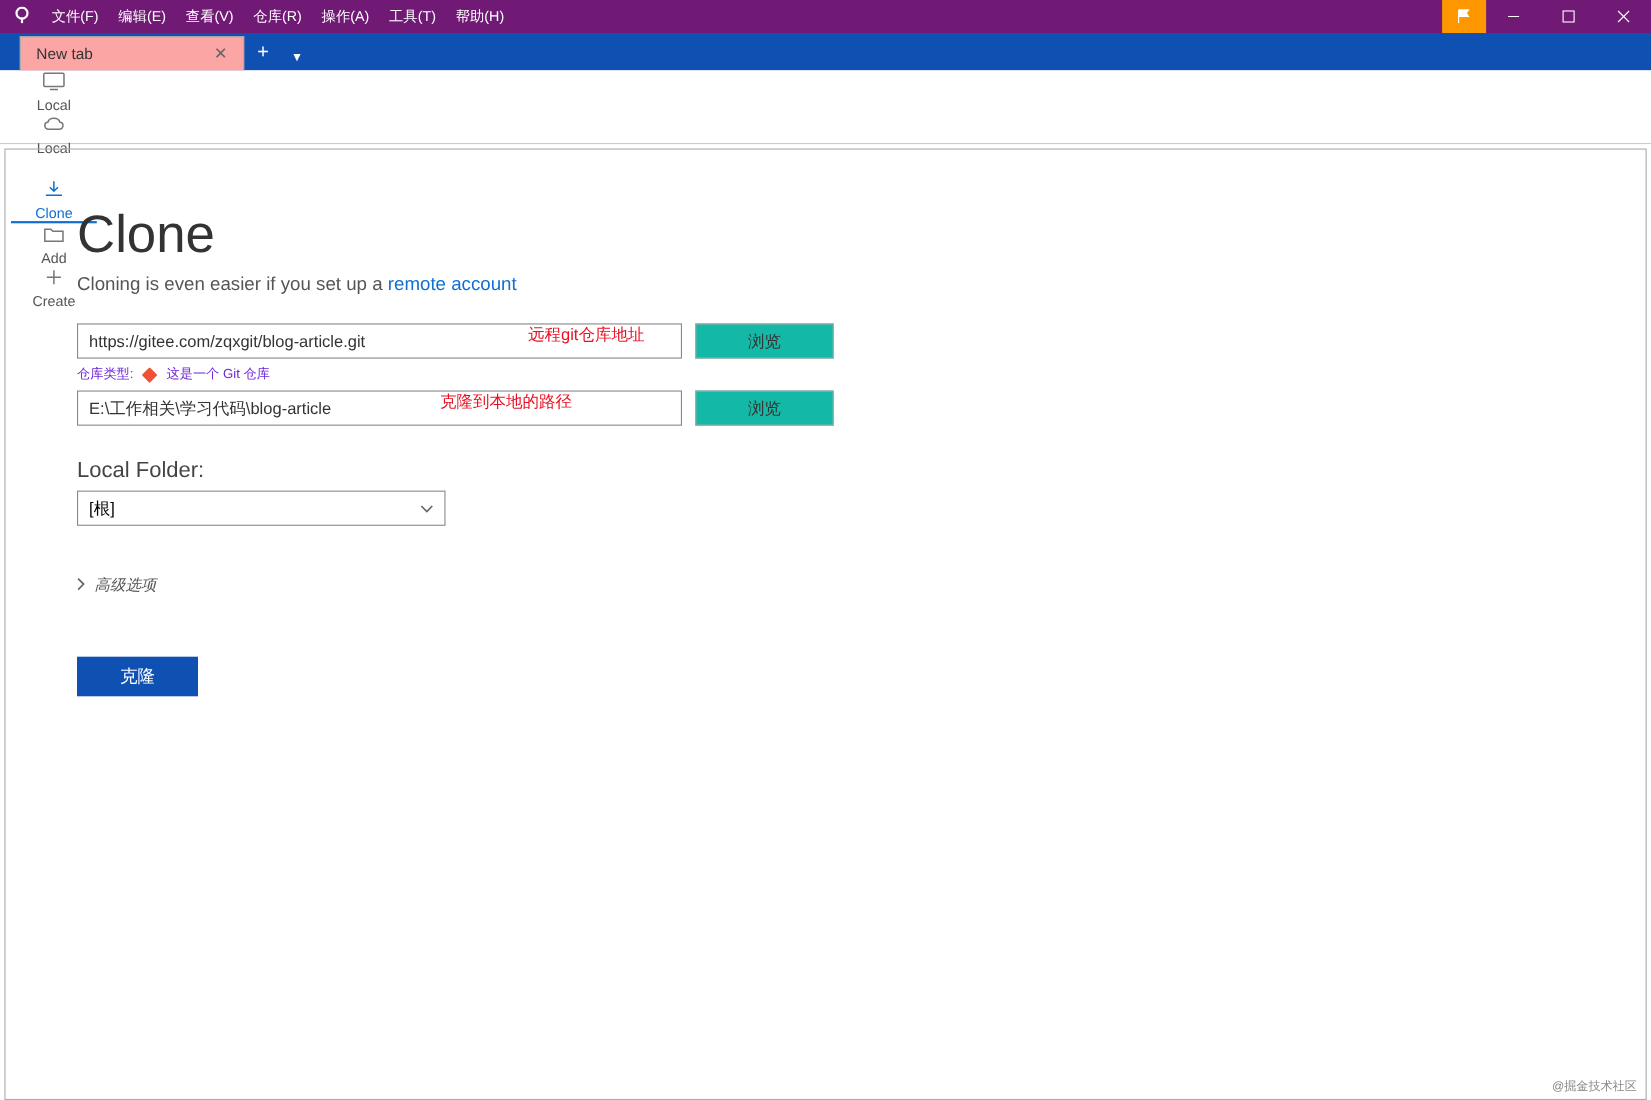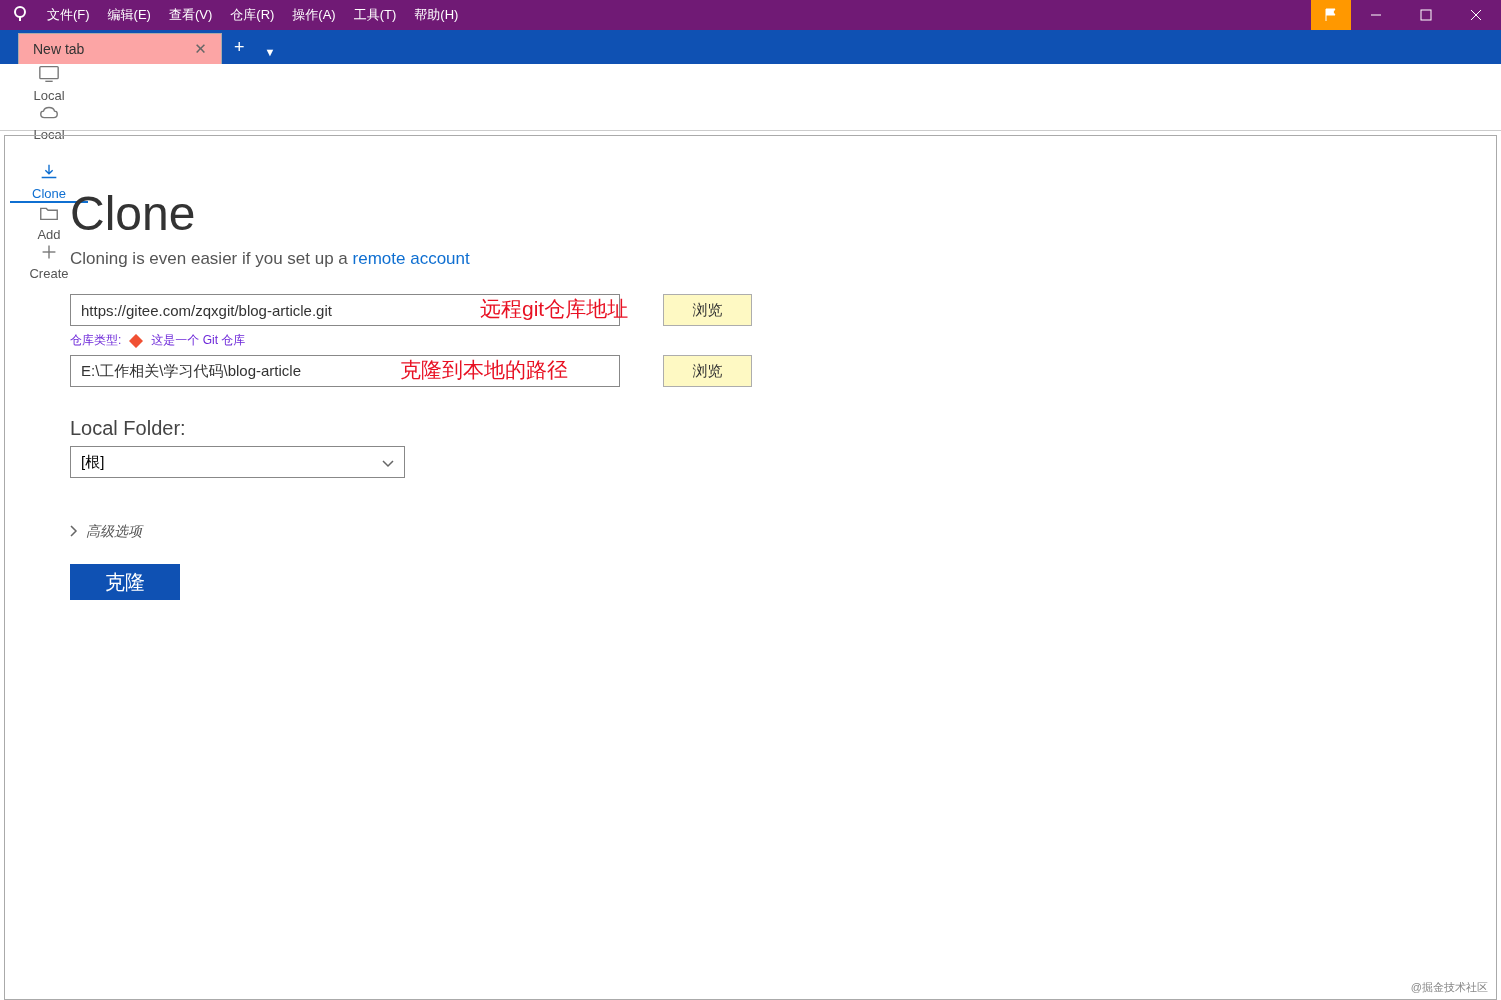--- a/index.html
+++ b/index.html
@@ -24,33 +24,33 @@
     .toolbar-divider { width: 1px; background: #ddd; margin: 10px 8px; }
     .toolbar-icon { width: 22px; height: 20px; }
     
     .content { padding: 50px 65px; position: relative; border: 1px solid #aaa; margin: 4px; height: 865px; }
     .page-title { font-size: 48px; font-weight: 300; color: #333; margin-bottom: 8px; }
     .subtitle { font-size: 17px; color: #555; margin-bottom: 25px; }
     .subtitle a { color: #0f6fd1; text-decoration: none; }
     
     .input-row { display: flex; align-items: flex-end; gap: 12px; margin-bottom: 6px; position: relative; }
     .text-input { width: 550px; height: 32px; border: 1px solid #888; padding: 0 10px; font-size: 15px; color: #333; }
-    .browse-btn { width: 89px; height: 32px; background: #fef9c3; border: 1px solid #adadad; font-size: 15px; color: #333; cursor: pointer; margin-left: 31px; }
+    .browse-btn { width: 126px; height: 32px; background: #14b8a6; border: 1px solid #adadad; font-size: 15px; color: #333; cursor: pointer; }
     
     .repo-type-row { display: flex; align-items: center; gap: 8px; font-size: 12px; color: #6d28d9; margin-bottom: 6px; margin-top: 4px; }
     .git-icon { width: 14px; height: 14px; }
     
-    .annotation { position: absolute; color: #e81123; font-size: 21px; pointer-events: none; }
+    .annotation { position: absolute; color: #e81123; font-size: 15px; pointer-events: none; }
     
     .local-folder-label { font-size: 20px; color: #444; margin-top: 30px; margin-bottom: 6px; display: block; }
     .select-box { width: 335px; height: 32px; border: 1px solid #888; display: flex; align-items: center; justify-content: space-between; padding: 0 10px; font-size: 15px; cursor: pointer; }
     
     .advanced { margin-top: 45px; font-size: 14px; color: #555; display: flex; align-items: center; gap: 8px; cursor: pointer; font-style: italic; }
     
-    .clone-btn { margin-top: 23px; width: 110px; height: 36px; background: #0f51b3; color: #fff; border: none; font-size: 20px; cursor: pointer; }
+    .clone-btn { margin-top: 56px; width: 110px; height: 36px; background: #0f51b3; color: #fff; border: none; font-size: 16px; cursor: pointer; }
     
     .watermark { position: absolute; bottom: 4px; right: 8px; font-size: 11px; color: #888; }
   </style>
 </head>
 <body>
 
 <div class="title-bar">
   <span class="app-icon">
     <svg width="16" height="16" viewBox="0 0 16 16">
         <circle cx="8" cy="6" r="5" fill="none" stroke="#fff" stroke-width="2"></circle>

